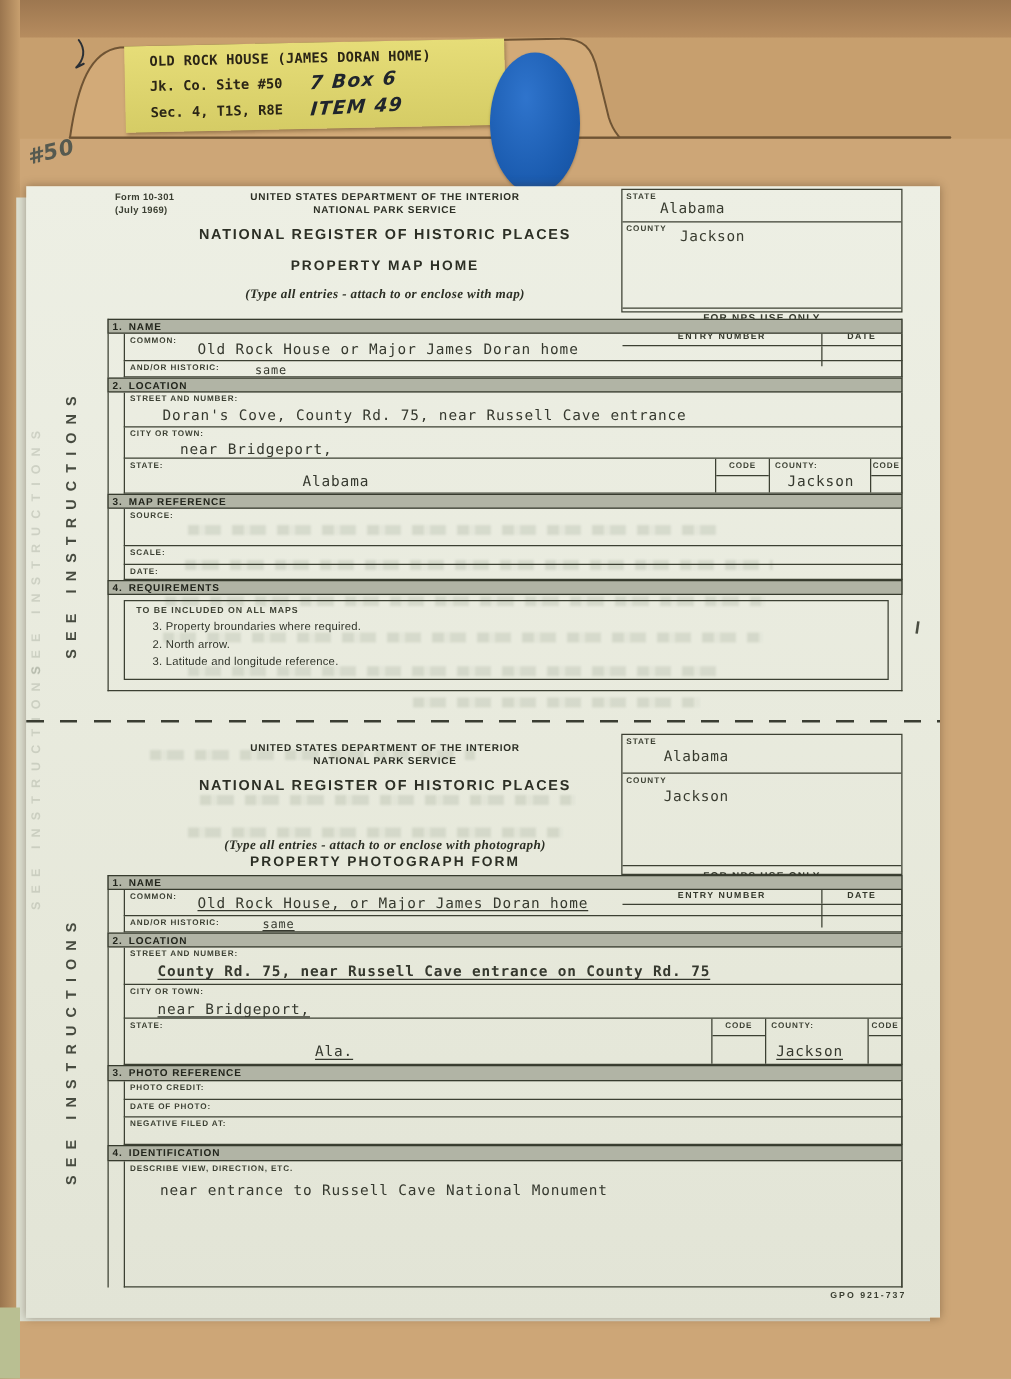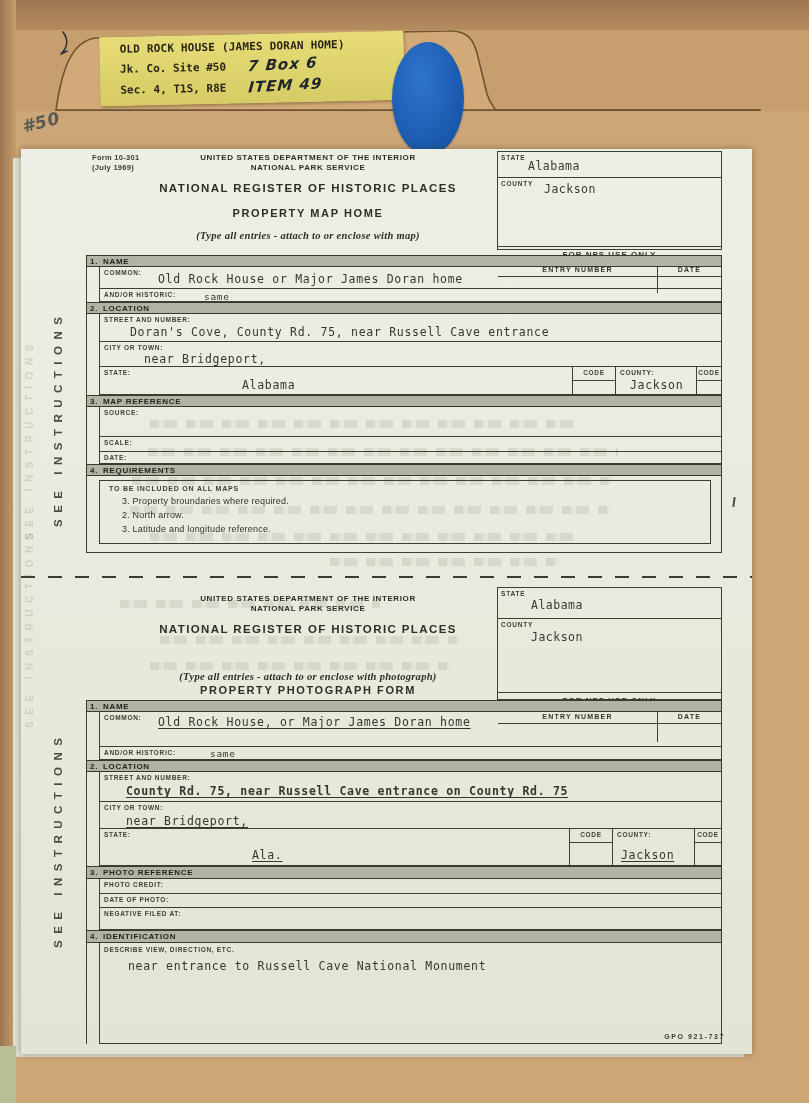--- a/index.html
+++ b/index.html
@@ -293,21 +293,21 @@
     <div class="e1"></div>
     <div class="e2"></div>
   </div>
 </div>
 
 <div class="fbody" style="top:700px;">
   <div class="bar" style="height:12px;">
     <span class="num">1.</span>
     <span>NAME</span>
   </div>
-  <div class="frow" style="height:35px;">
+  <div class="frow" style="height:21px;">
     <span class="f-lbl">COMMON:</span>
     <span class="f-val u" style="left:58px;top:3px;">Old Rock House, or Major James Doran home</span>
   </div>
   <div class="frow" style="height:13px;">
     <span class="f-lbl">AND/OR HISTORIC:</span>
     <span class="f-val sm u" style="left:110px;top:1px;">same</span>
   </div>
   <div class="bar" style="height:12px;">
     <span class="num">2.</span>
     <span>LOCATION</span>

